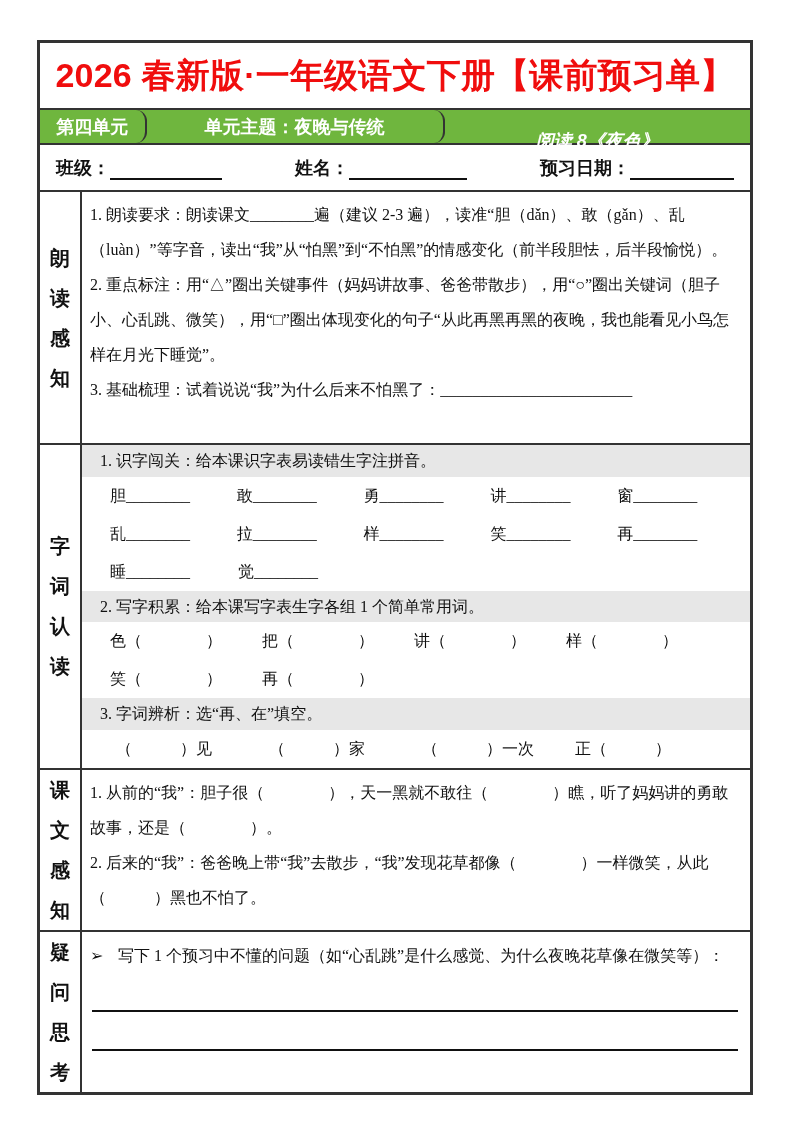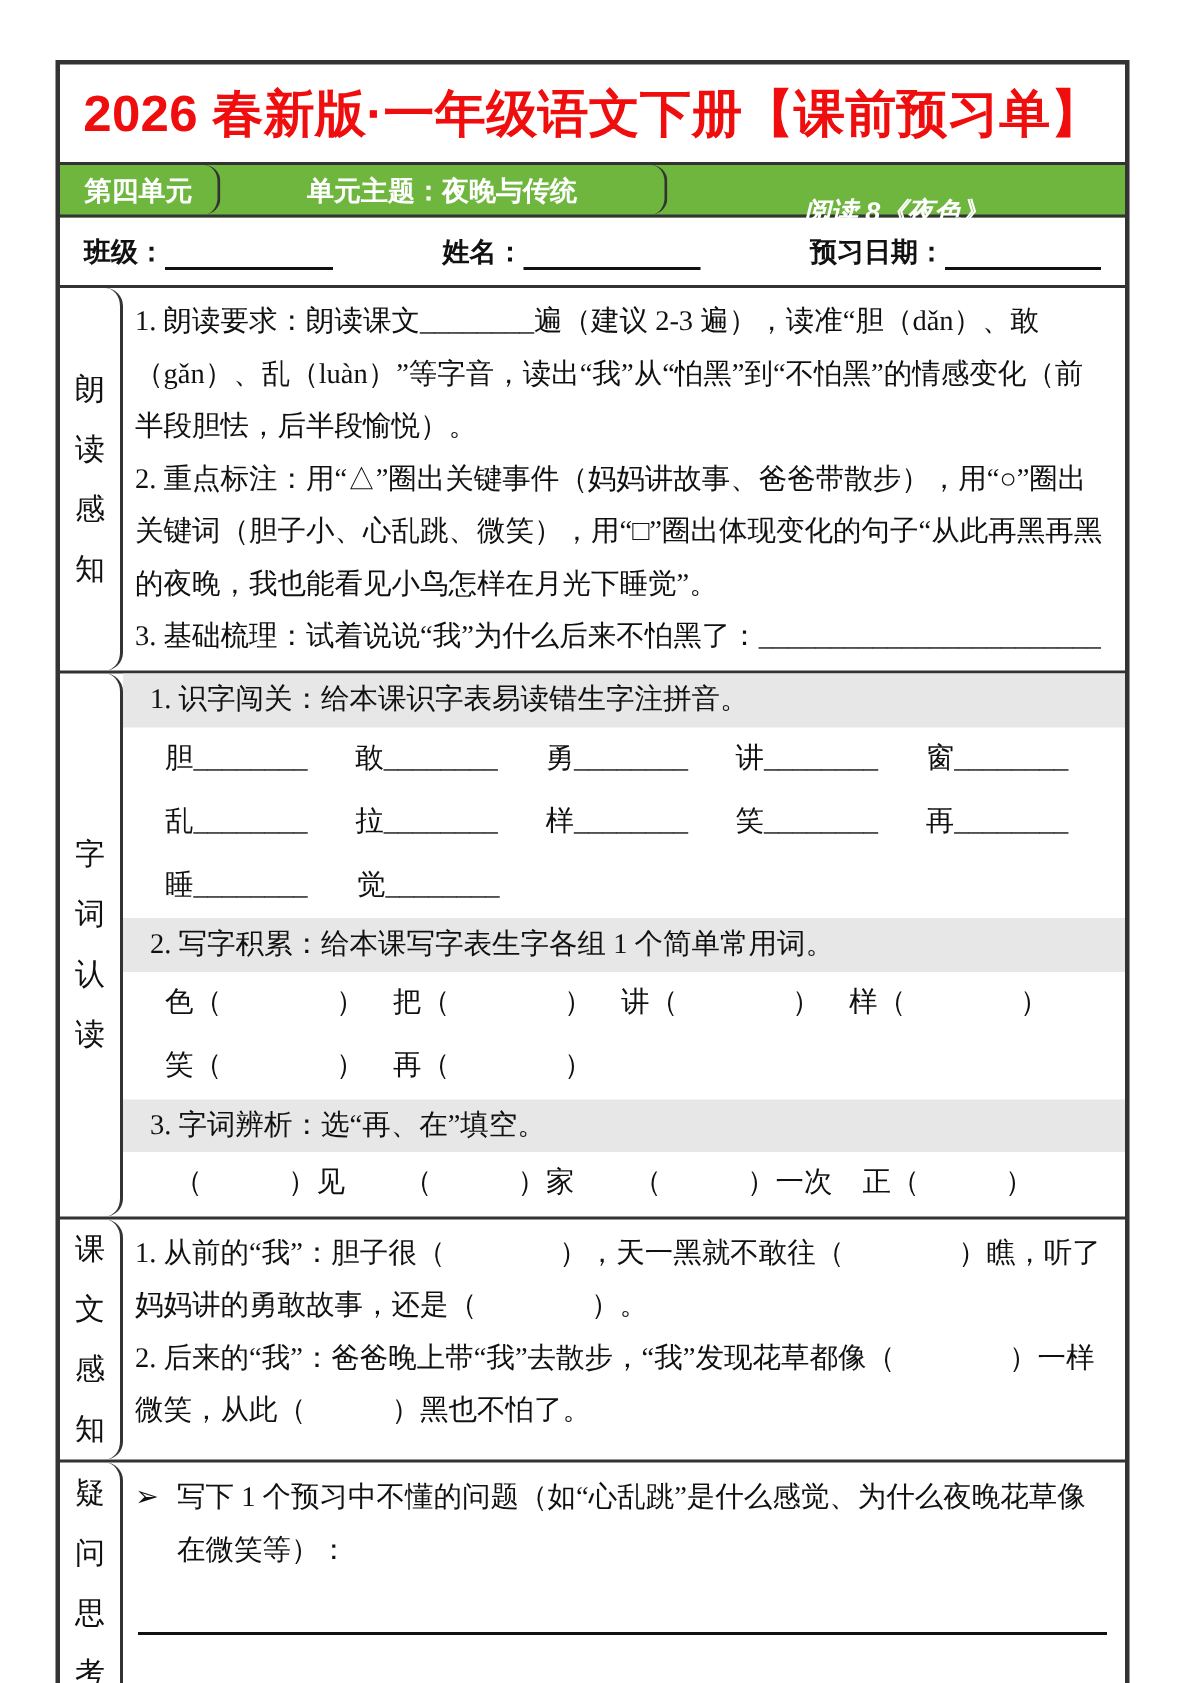--- a/index.html
+++ b/index.html
@@ -69,32 +69,31 @@
   .blank-class { width: 112px; }
   .blank-name  { width: 118px; }
   .blank-date  { width: 104px; }
   
   .main-row { display: flex; border-top: 2px solid #333333; align-items: stretch; }
   .row-label {
     flex: 0 0 42px;
     border-right: 2px solid #333333;
     display: flex; align-items: center; justify-content: center;
     font-family: "Liberation Sans", sans-serif;
-    font-weight: normal;
+    font-weight: bold;
     font-size: 20px;
-    border-radius: 12px;
   }
   .row-label span {
     display: block;
     width: 1.05em;
     word-break: break-all;
     text-align: center;
     line-height: 2.0;
   }
-  .content { flex: 1 1 auto; font-size: 19px; min-width: 0; }
+  .content { flex: 1 1 auto; font-size: 16px; min-width: 0; }
   
   .para-box { padding: 5px 10px 5px 8px; }
   .para { line-height: 35px; }
   
   .sub-heading {
     background: #e7e7e7;
     padding: 5px 18px;
     line-height: 1.35;
   }
   .fill-row {

